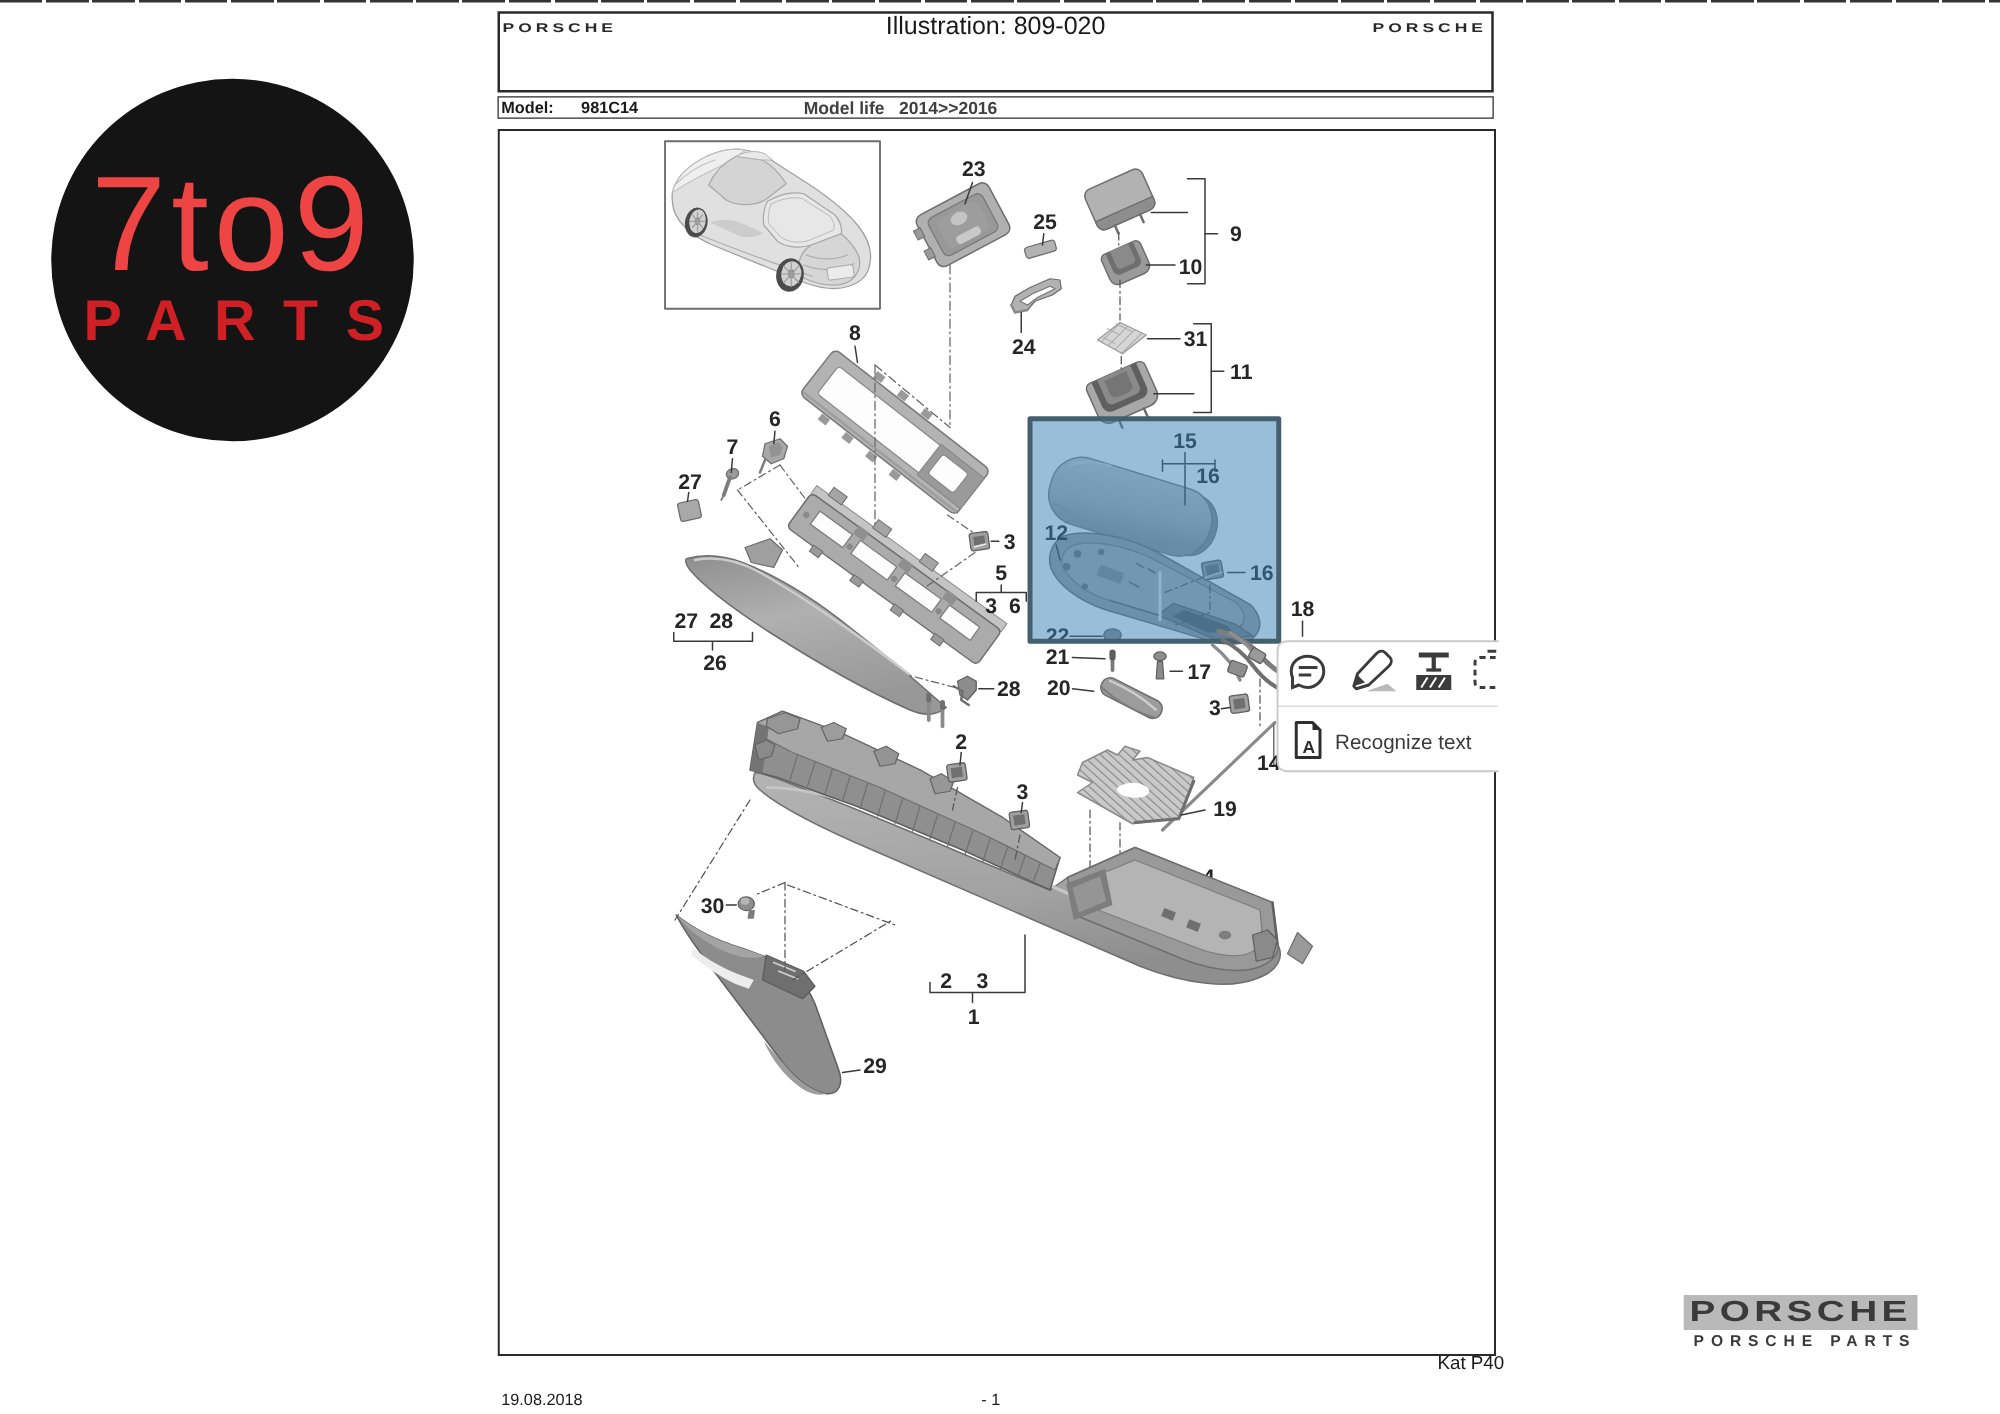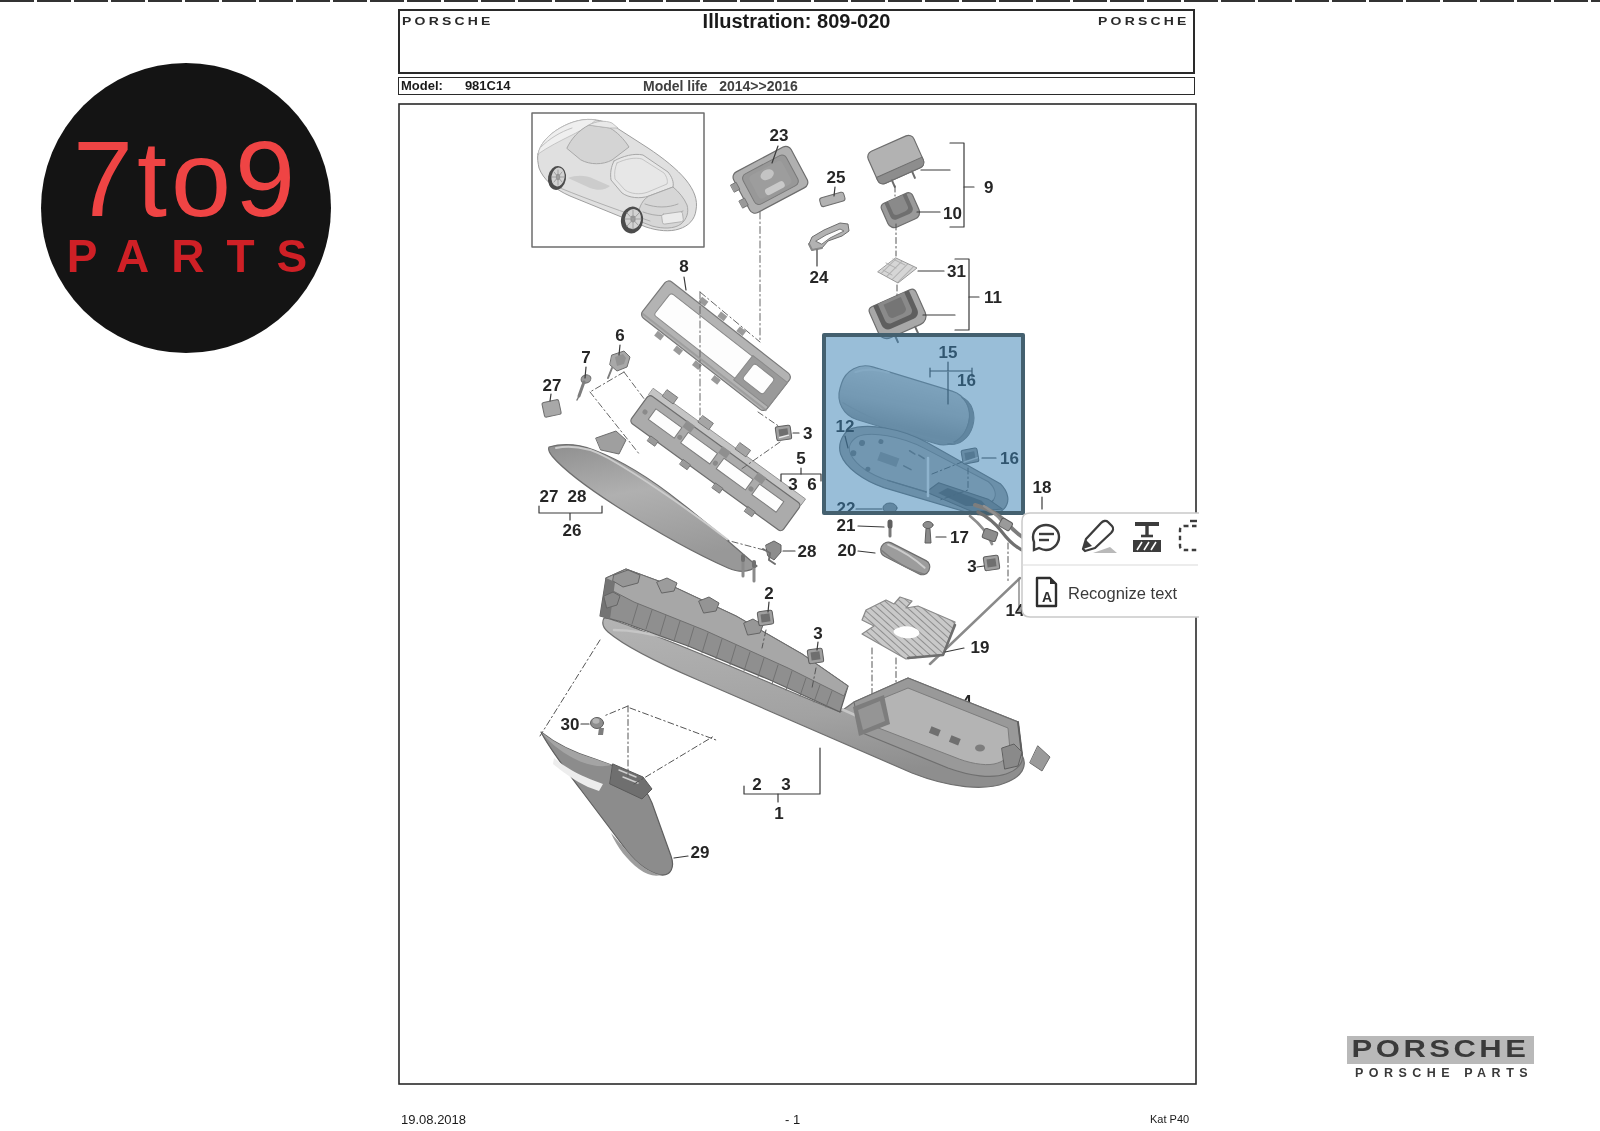--- a/index.html
+++ b/index.html
@@ -15,21 +15,21 @@
 <div class="abs" style="left:41px;top:63px;width:290px;height:290px;border-radius:50%;background:#141414;"></div>
 
 <div class="abs" style="left:41px;top:116px;width:290px;text-align:center;color:#ef4444;font-size:108px;font-weight:normal;letter-spacing:4px;">7to9</div>
 
 <div class="abs" style="left:53px;top:229px;width:290px;text-align:center;color:#cf2026;font-size:46px;letter-spacing:22px;font-weight:bold;">PARTS</div>
 
 <div class="abs" style="left:398px;top:9px;width:797px;height:65px;border:2px solid #2a2a2a;box-sizing:border-box;background:#fff;"></div>
 
 <div class="abs" style="left:402px;top:16px;width:130px;font-size:14px;font-weight:bold;letter-spacing:3.2px;color:#2a2a2a;transform:scaleY(0.72);transform-origin:left top;">PORSCHE</div>
 
-<div class="abs" style="left:398px;top:10px;width:797px;text-align:center;font-size:20px;font-weight:bold;color:#1a1a1a;">Illustration: 809-020</div>
+<div class="abs" style="left:398px;top:10px;width:797px;text-align:center;font-size:20px;font-weight:normal;color:#1a1a1a;">Illustration: 809-020</div>
 
 <div class="abs" style="left:1098px;top:16px;width:130px;font-size:14px;font-weight:bold;letter-spacing:3.2px;color:#2a2a2a;transform:scaleY(0.72);transform-origin:left top;">PORSCHE</div>
 
 <div class="abs" style="left:398px;top:77px;width:797px;height:18px;border:1px solid #2a2a2a;box-sizing:border-box;background:#fff;"></div>
 
 <div class="abs" style="left:401px;top:78px;width:790px;font-size:13px;font-weight:bold;color:#1a1a1a;">Model:<span style="margin-left:22px;">981C14</span><span style="margin-left:132px;"></span></div>
 <div class="abs" style="left:643px;top:78px;font-size:14px;font-weight:bold;color:#404040;">Model life&nbsp;&nbsp;&nbsp;2014&gt;&gt;2016</div>
 
 <svg class="abs" style="left:0;top:0;" width="1600" height="1131" viewBox="0 0 1600 1131">
 
@@ -500,17 +500,17 @@
   <text x="1068" y="599" font-size="16.5" font-weight="normal" fill="#3a3a3a">Recognize text</text>
   <rect x="1198.8" y="514" width="30" height="102" fill="#ffffff"></rect>
   </g>
   </g>
 </svg>
 
 <div class="abs" style="left:401px;top:1112px;font-size:13px;color:#1a1a1a;">19.08.2018</div>
 
 <div class="abs" style="left:785px;top:1112px;font-size:13px;color:#1a1a1a;">- 1</div>
 
-<div class="abs" style="left:1150px;top:1082px;font-size:11px;color:#1a1a1a;margin-top:31px;">Kat P40</div>
+<div class="abs" style="left:1150px;top:1082px;font-size:15px;color:#1a1a1a;">Kat P40</div>
 
 <div class="abs" style="left:1347px;top:1036px;width:187px;height:28px;background:#b9b9b9;"></div>
 <div class="abs" style="left:1347px;top:1036px;width:187px;text-align:center;font-size:31px;font-weight:bold;letter-spacing:3.5px;color:#3a3a3a;transform:scaleY(0.75);transform-origin:center top;">PORSCHE</div>
 <div class="abs" style="left:1349px;top:1066px;width:190px;text-align:center;font-size:12.5px;font-weight:bold;letter-spacing:5.5px;color:#3a3a3a;">PORSCHE PARTS</div>
 
 </body></html>

